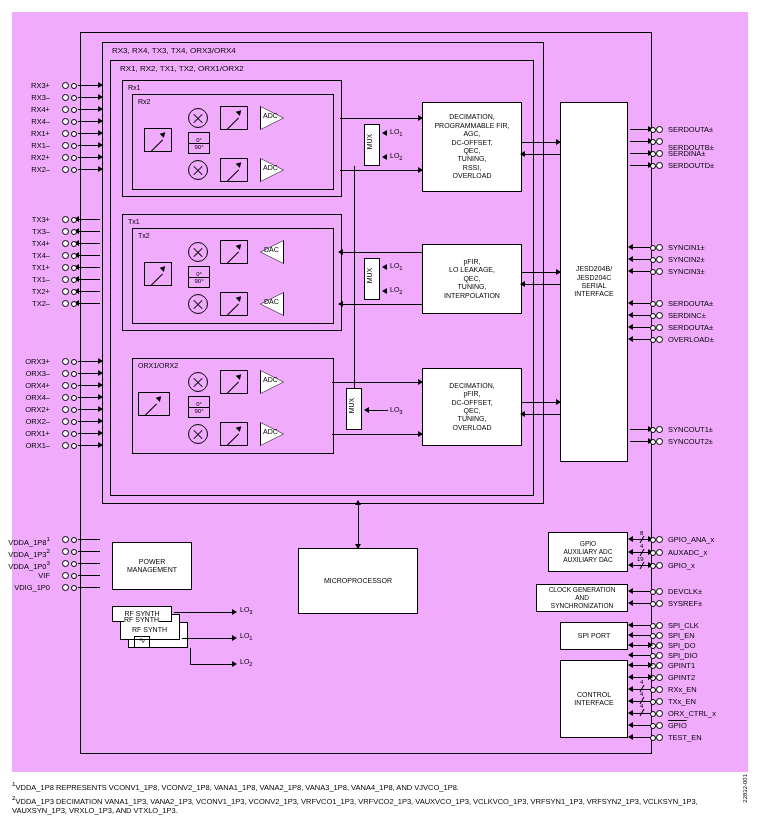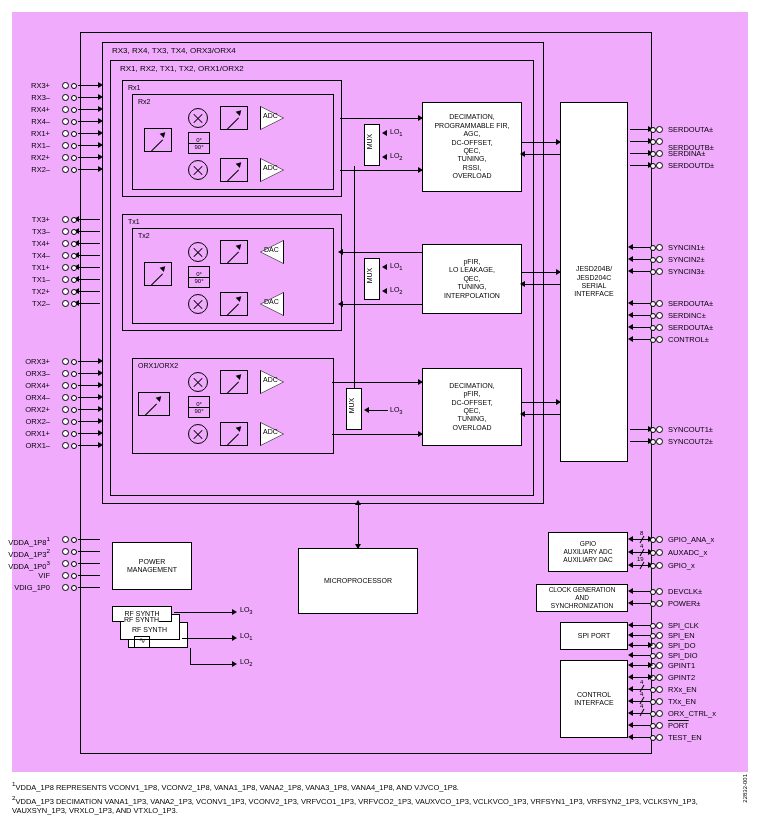--- a/index.html
+++ b/index.html
@@ -555,21 +555,21 @@
       <div class="pinlabel-r" style="top: 299px;">SERDINC±</div>
       <div class="line hline" style="left: 618px; top: 315px; width: 20px;"></div>
       <div class="arrow-l" style="left: 616px; top: 312px;"></div>
       <div class="pin" style="left: 644px; top: 312px;"></div>
       <div class="pin2" style="left: 638px; top: 312.5px;"></div>
       <div class="pinlabel-r" style="top: 311px;">SERDOUTA±</div>
       <div class="line hline" style="left: 618px; top: 327px; width: 20px;"></div>
       <div class="arrow-l" style="left: 616px; top: 324px;"></div>
       <div class="pin" style="left: 644px; top: 324px;"></div>
       <div class="pin2" style="left: 638px; top: 324.5px;"></div>
-      <div class="pinlabel-r" style="top: 323px;">CONTROL±</div>
+      <div class="pinlabel-r" style="top: 323px;">OVERLOAD±</div>
     </div>
   <div id="pins-right-syncout">
       <div class="line hline" style="left: 618px; top: 417px; width: 20px;"></div>
       <div class="arrow-r" style="left: 636px; top: 414px;"></div>
       <div class="pin" style="left: 644px; top: 414px;"></div>
       <div class="pin2" style="left: 638px; top: 414.5px;"></div>
       <div class="pinlabel-r" style="top: 413px;">SYNCOUT1±</div>
       <div class="line hline" style="left: 618px; top: 429px; width: 20px;"></div>
       <div class="arrow-r" style="left: 636px; top: 426px;"></div>
       <div class="pin" style="left: 644px; top: 426px;"></div>
@@ -599,21 +599,21 @@
   <div id="pins-right-clk">
       <div class="line hline" style="left: 618px; top: 579px; width: 20px;"></div>
       <div class="arrow-l" style="left: 616px; top: 576px;"></div>
       <div class="pin" style="left: 644px; top: 576px;"></div>
       <div class="pin2" style="left: 638px; top: 576.5px;"></div>
       <div class="pinlabel-r" style="top: 575px;">DEVCLK±</div>
       <div class="line hline" style="left: 618px; top: 591px; width: 20px;"></div>
       <div class="arrow-l" style="left: 616px; top: 588px;"></div>
       <div class="pin" style="left: 644px; top: 588px;"></div>
       <div class="pin2" style="left: 638px; top: 588.5px;"></div>
-      <div class="pinlabel-r" style="top: 587px;">POWER±</div>
+      <div class="pinlabel-r" style="top: 587px;">SYSREF±</div>
     </div>
   <div id="pins-right-spi">
       <div class="line hline" style="left: 618px; top: 613px; width: 20px;"></div>
       <div class="arrow-l" style="left: 616px; top: 610px;"></div>
       <div class="pin" style="left: 644px; top: 610px;"></div>
       <div class="pin2" style="left: 638px; top: 610.5px;"></div>
       <div class="pinlabel-r" style="top: 609px;">SPI_CLK</div>
       <div class="line hline" style="left: 618px; top: 623px; width: 20px;"></div>
       <div class="arrow-l" style="left: 616px; top: 620px;"></div>
       <div class="pin" style="left: 644px; top: 620px;"></div>
@@ -654,21 +654,21 @@
       <div class="pinlabel-r" style="top: 685px;">TXx_EN</div>
       <div class="line hline" style="left: 618px; top: 701px; width: 20px;"></div>
       <div class="arrow-l" style="left: 616px; top: 698px;"></div>
       <div class="pin" style="left: 644px; top: 698px;"></div>
       <div class="pin2" style="left: 638px; top: 698.5px;"></div>
       <div class="pinlabel-r" style="top: 697px;">ORX_CTRL_x</div>
       <div class="line hline" style="left: 618px; top: 713px; width: 20px;"></div>
       <div class="arrow-l" style="left: 616px; top: 710px;"></div>
       <div class="pin" style="left: 644px; top: 710px;"></div>
       <div class="pin2" style="left: 638px; top: 710.5px;"></div>
-      <div class="pinlabel-r" style="top: 709px; text-decoration: overline;">PORT</div>
+      <div class="pinlabel-r" style="top: 709px; text-decoration: overline;">GPIO</div>
       <div class="line hline" style="left: 618px; top: 725px; width: 20px;"></div>
       <div class="arrow-l" style="left: 616px; top: 722px;"></div>
       <div class="pin" style="left: 644px; top: 722px;"></div>
       <div class="pin2" style="left: 638px; top: 722.5px;"></div>
       <div class="pinlabel-r" style="top: 721px;">TEST_EN</div>
       <div class="arrow-r" style="left: 636px; top: 650px;"></div>
       <div class="arrow-r" style="left: 636px; top: 662px;"></div>
     </div>
 
   <div class="slash" style="left:626px;top:527px;"></div>

